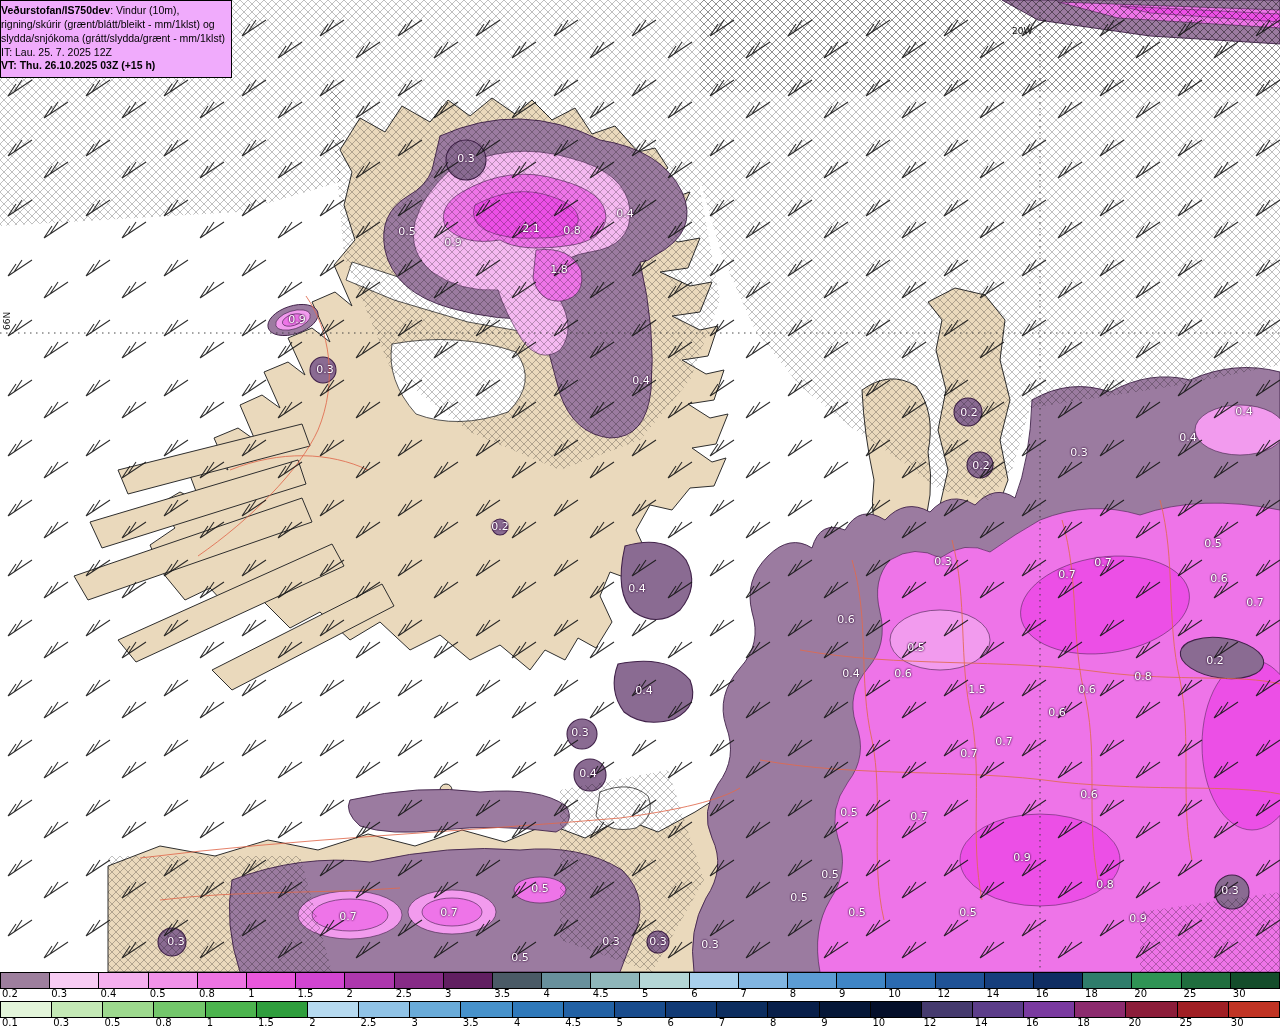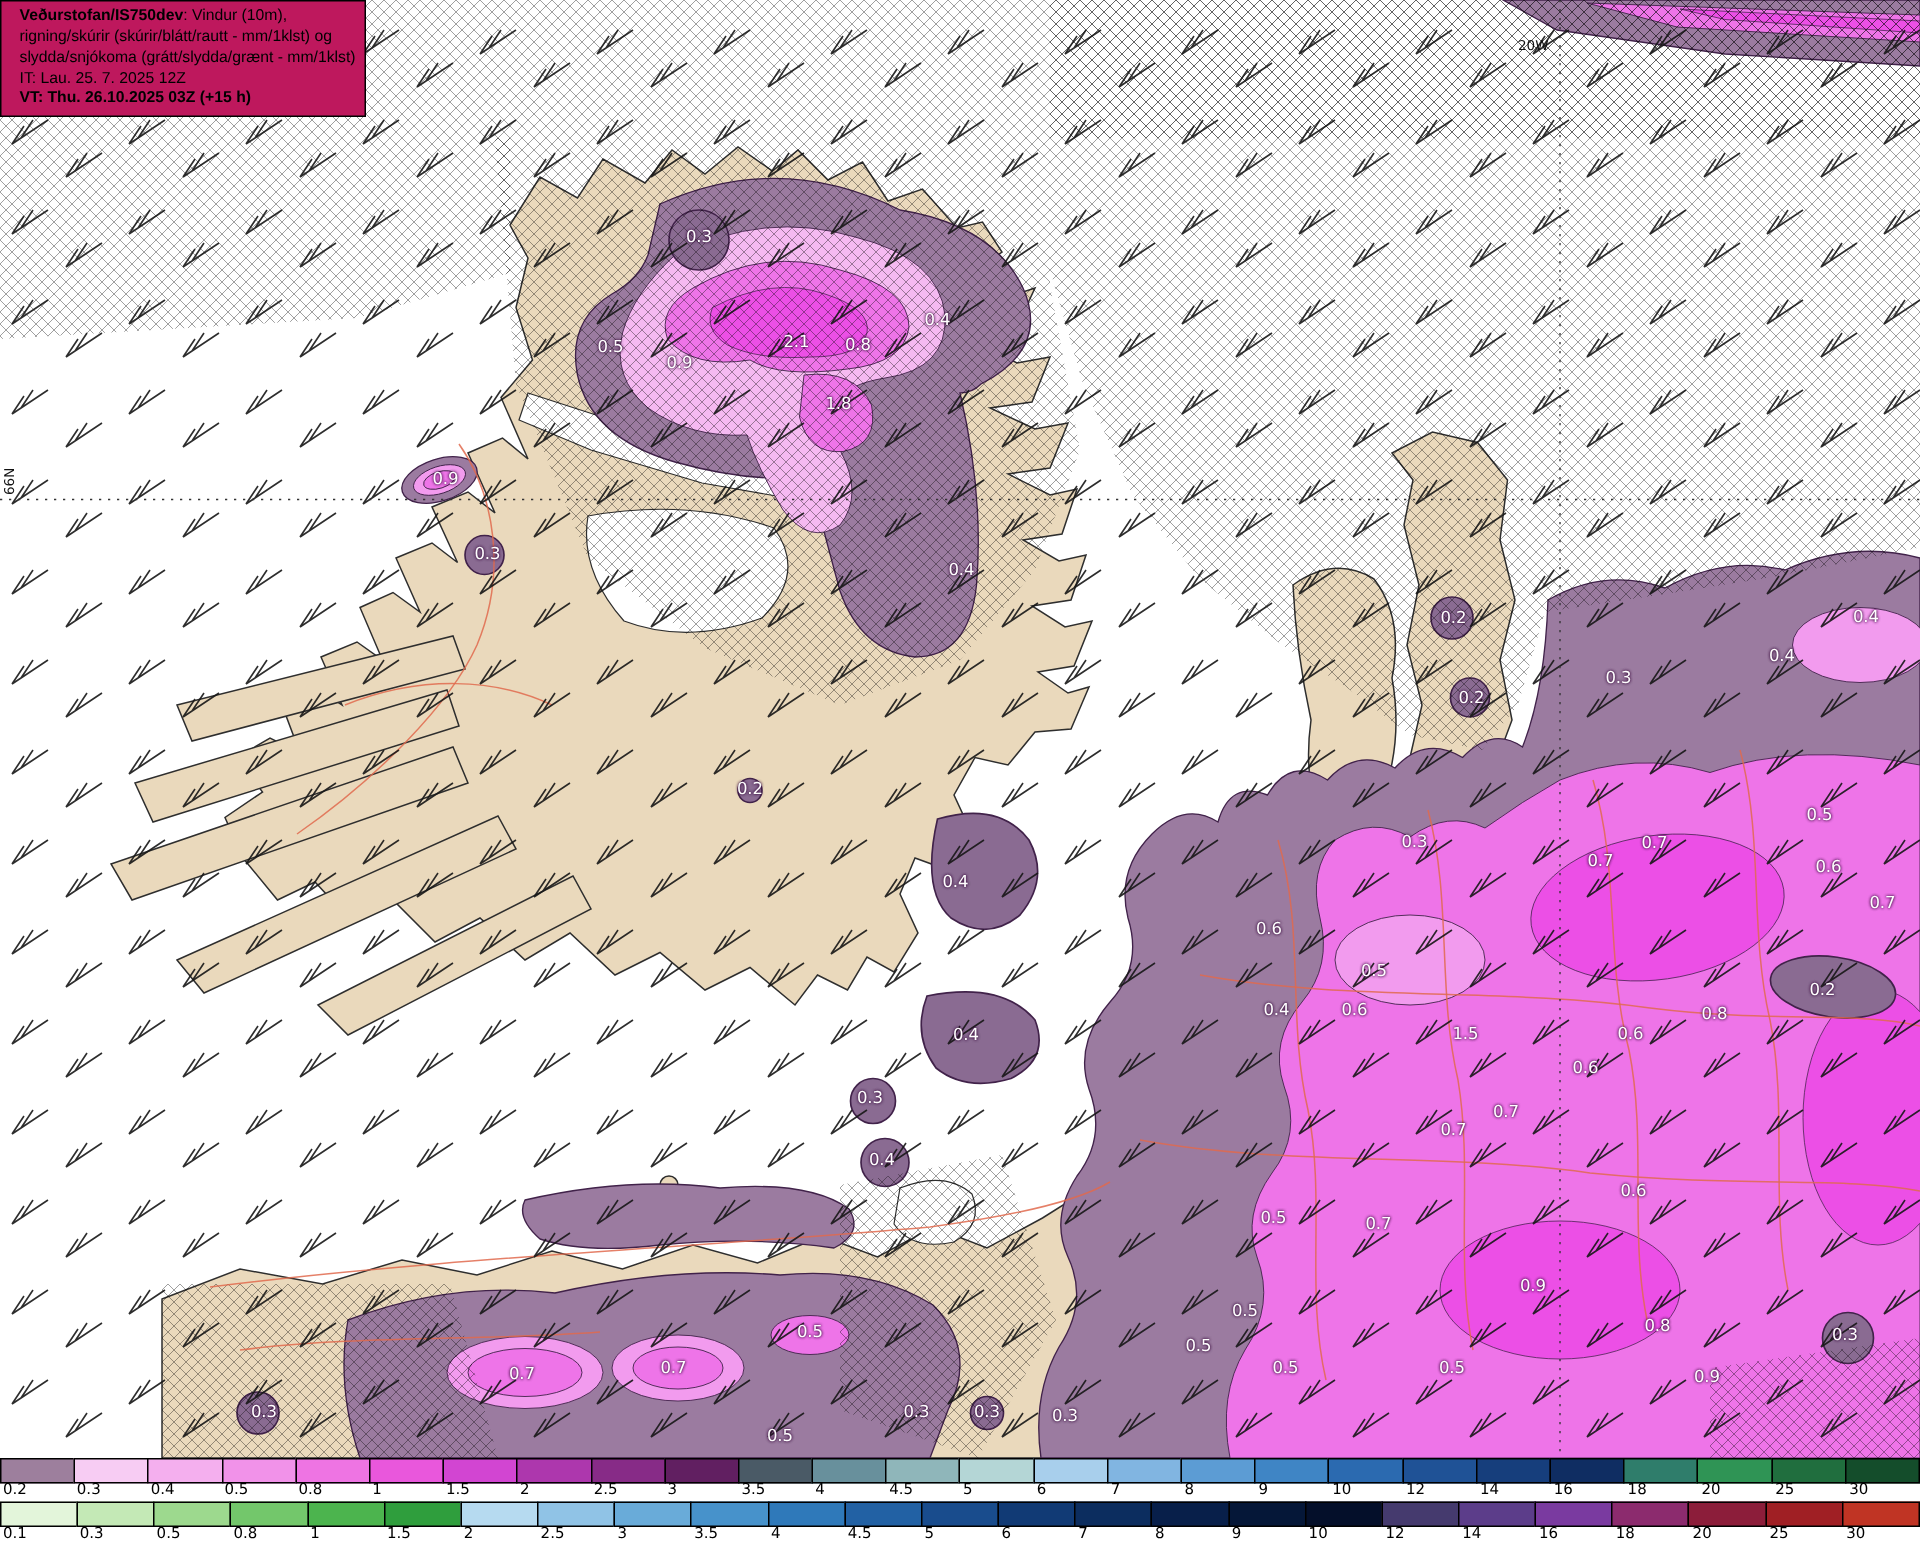--- a/index.html
+++ b/index.html
@@ -15,22 +15,22 @@
   .bandd{fill:var(--band_dark,#8a6b92);stroke:var(--contour,#41224a);stroke-width:1.1;}
   .pinkl{fill:var(--pink_light,#f5b9f1);stroke:var(--contour,#41224a);stroke-width:0.6;}
   .pink{fill:var(--pink,#f29bee);stroke:var(--contour,#41224a);stroke-width:0.6;}
   .mag{fill:var(--magenta,#ee74e8);stroke:var(--contour,#41224a);stroke-width:0.6;}
   .magb{fill:var(--magenta_bright,#ec4fe6);stroke:var(--contour,#41224a);stroke-width:0.5;}
   .hatch{fill:url(#xhatch);stroke:none;}
   .redline{fill:none;stroke:var(--redline,#e06a4e);stroke-width:1;opacity:.85;}
   .gridline{fill:none;stroke:var(--grid,#333);stroke-width:0.9;stroke-dasharray:1.5 4.5;}
 
   
-  .infobox{position:absolute;left:0;top:0;background:#be185d;border:1px solid #000;
-           padding:3px 6px 4px 12px;font-size:10.5px;line-height:1.32;color:#000;z-index:30;}
+  .infobox{position:absolute;left:0;top:0;background:#f0abfc;border:1px solid #000;
+           padding:3px 6px 4px 0;font-size:10.5px;line-height:1.32;color:#000;z-index:30;}
   .infobox .vt{font-weight:bold;}
 
   
   #label-layer{position:absolute;left:0;top:0;width:1280px;height:972px;z-index:20;pointer-events:none;}
   .plabel{position:absolute;transform:translate(-50%,-50%);color:#fff;
           font:11px "DejaVu Sans",sans-serif;
           text-shadow:0 0 2px rgba(56,10,60,.9),0 0 2px rgba(56,10,60,.9);}
 
   
   .gratlab{position:absolute;font:9px "DejaVu Sans",sans-serif;color:#111;z-index:25;}
@@ -226,21 +226,21 @@
         <span class="plabel" style="left: 710px; top: 944px;">0.3</span>
         <span class="plabel" style="left: 520px; top: 957px;">0.5</span>
       </div>
 
     <span class="gratlab meridian">20W</span>
     <span class="gratlab parallel">66N</span>
   </div>
 
   <div class="infobox">
     <div><b>Veðurstofan/IS750dev</b><span>: Vindur (10m),</span></div>
-    <div>rigning/skúrir (skúrir/blátt/rautt - mm/1klst) og</div>
+    <div>rigning/skúrir (grænt/blátt/bleikt - mm/1klst) og</div>
     <div>slydda/snjókoma (grátt/slydda/grænt - mm/1klst)</div>
     <div>IT: Lau. 25. 7. 2025 12Z</div>
     <div class="vt">VT: Thu. 26.10.2025 03Z (+15 h)</div>
   </div>
 
   <div class="legend">
     <div class="bar">
         <div class="seg" style="background: rgb(157, 127, 157);"></div>
         <div class="seg" style="background: rgb(247, 204, 243);"></div>
         <div class="seg" style="background: rgb(244, 175, 238);"></div>

